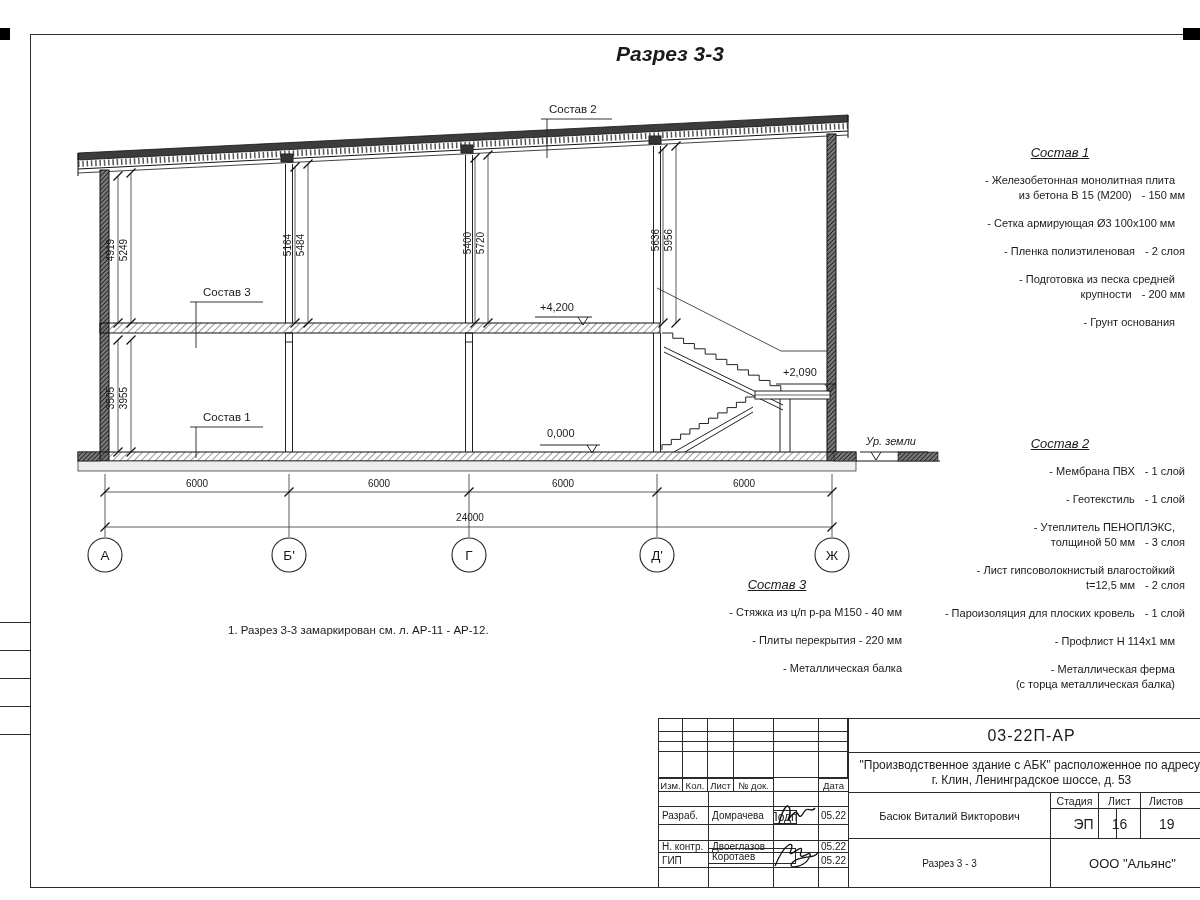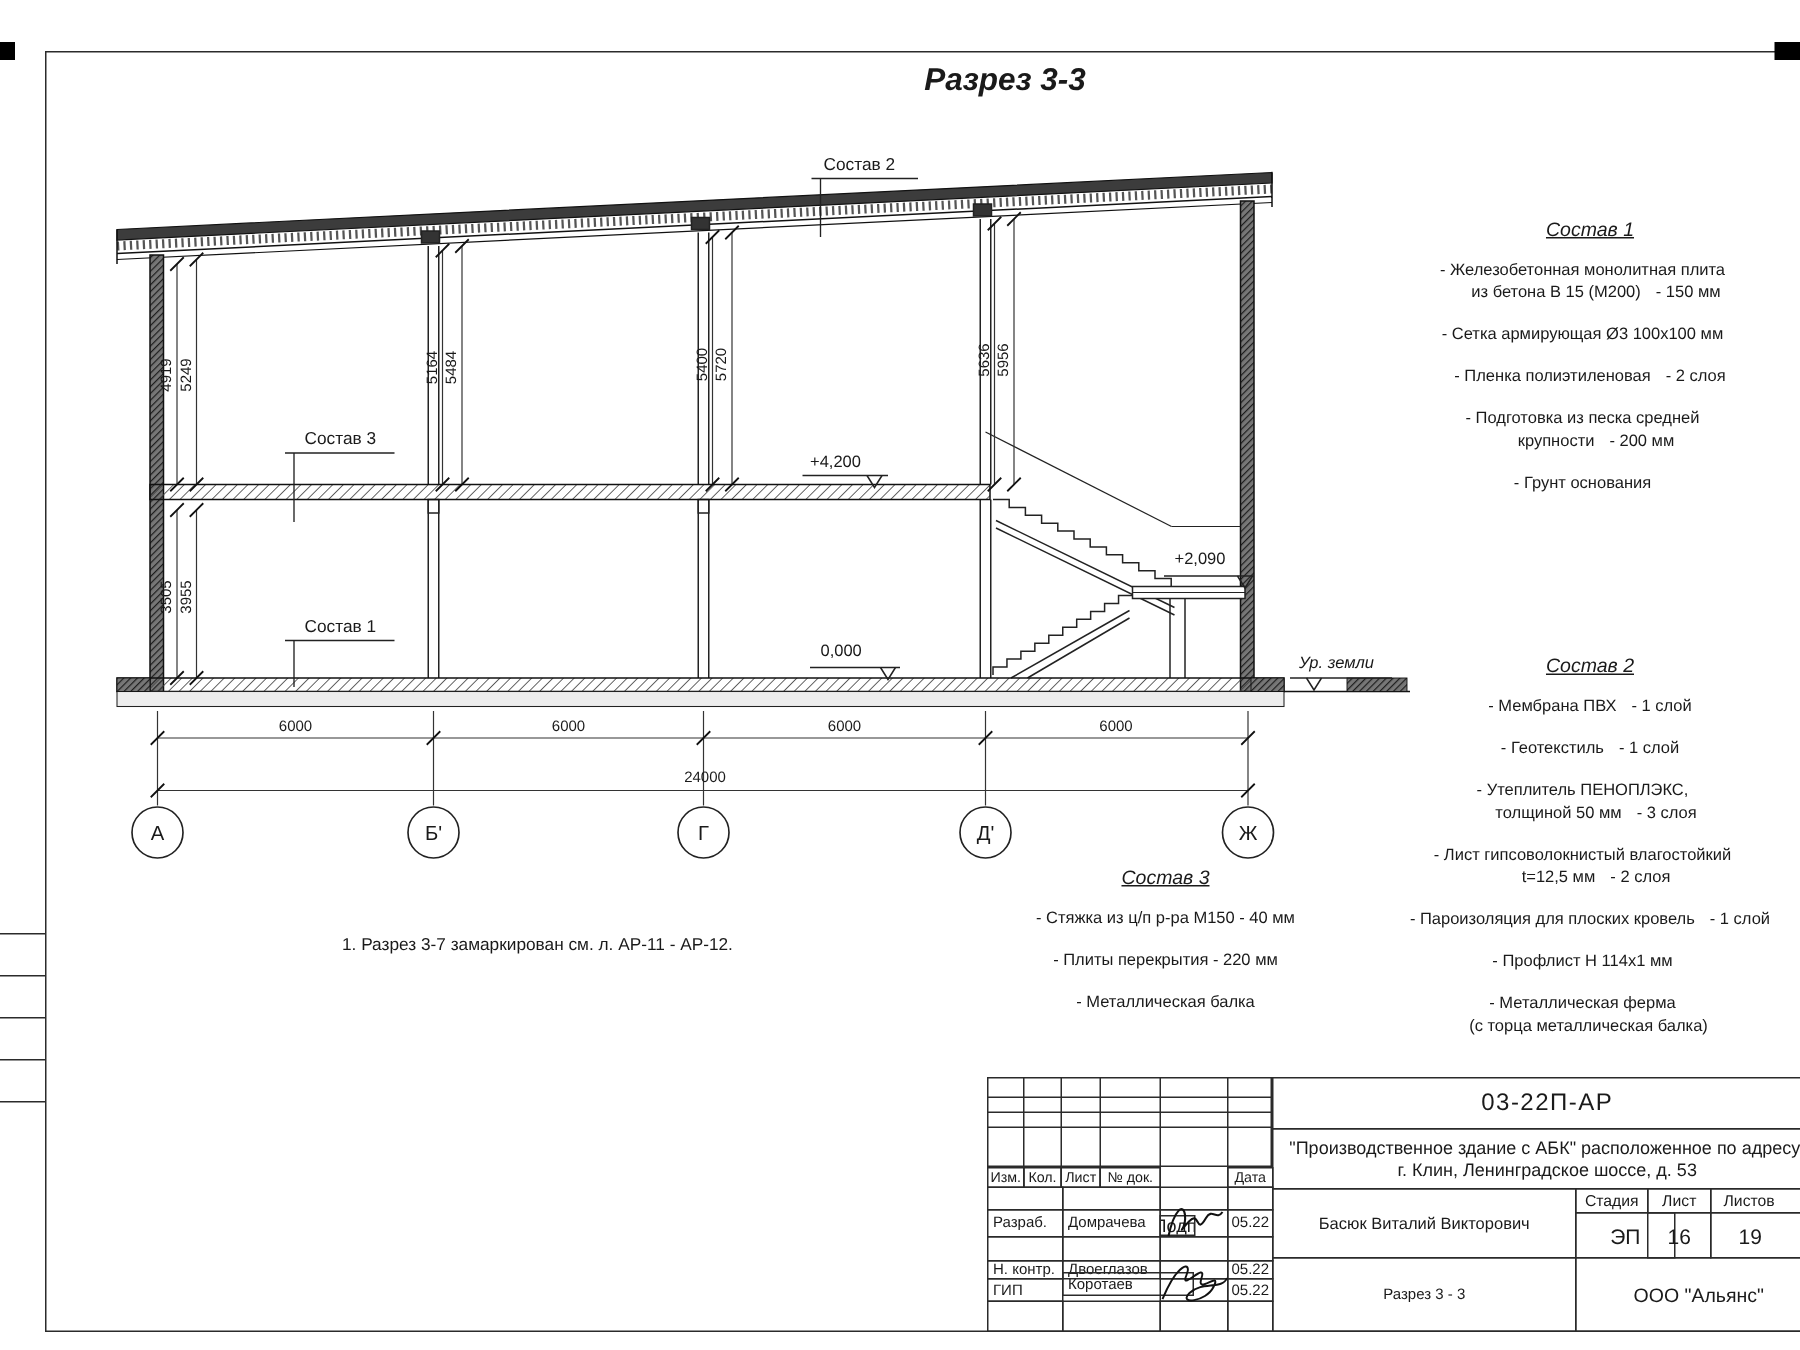--- a/index.html
+++ b/index.html
@@ -10,21 +10,21 @@
   .hr{position:absolute;background:#2b2b2b;height:1px}
   .vr{position:absolute;background:#2b2b2b;width:1px}
   .mark{position:absolute;background:#000}
   
   #main-title{position:absolute;left:520px;top:42px;width:300px;text-align:center;
     font-size:21px;font-weight:bold;font-style:italic;}
   
   .clist{position:absolute;width:250px;font-size:11px;line-height:13px}
   .chead{font-style:italic;font-size:13px;text-decoration:underline;text-align:center;
          width:190px;margin:0 auto 4px auto}
-  .cline{display:flex;justify-content:center;gap:10px;min-width:212px;max-width:252px;margin-top:15px}
+  .cline{display:flex;justify-content:flex-end;gap:10px;min-width:212px;max-width:252px;margin-top:15px}
   .cline.cont{margin-top:2px;padding-left:8px}
   .cline .val{white-space:nowrap}
   #note{position:absolute;left:228px;top:624px;font-size:11.5px}
   
   .tb{position:absolute;border:1px solid #2a2a2a;box-sizing:border-box;display:flex;
       align-items:center;justify-content:center;overflow:hidden;text-align:center;font-size:10px;background:transparent}
   .tb.left{justify-content:flex-start;padding-left:3px;text-align:left}
   svg text{font-family:"Liberation Sans",sans-serif;fill:#1a1a1a}
   .dim{font-size:10px}
   .axl{font-size:13.5px}
@@ -308,21 +308,21 @@
       <span>- Стяжка из ц/п р-ра М150 - 40 мм</span>
     </div>
   <div class="cline">
       <span>- Плиты перекрытия - 220 мм</span>
     </div>
   <div class="cline">
       <span>- Металлическая балка</span>
     </div>
 </div>
 
-<div id="note">1. Разрез 3-7 замаркирован см. л. АР-11 - АР-12.</div>
+<div id="note">1. Разрез 3-3 замаркирован см. л. АР-11 - АР-12.</div>
 
 <div>
 
   <div class="tb" style="left:658px;top:718px;width:190px;height:60px"></div>
   <div class="vr" style="left:682px;top:718px;height:74px"></div>
   <div class="vr" style="left:707px;top:718px;height:74px"></div>
   <div class="vr" style="left:733px;top:718px;height:74px"></div>
   <div class="vr" style="left:773px;top:718px;height:74px"></div>
   <div class="vr" style="left:818px;top:718px;height:74px"></div>
   <div class="hr" style="left:658px;top:731px;width:190px"></div>

